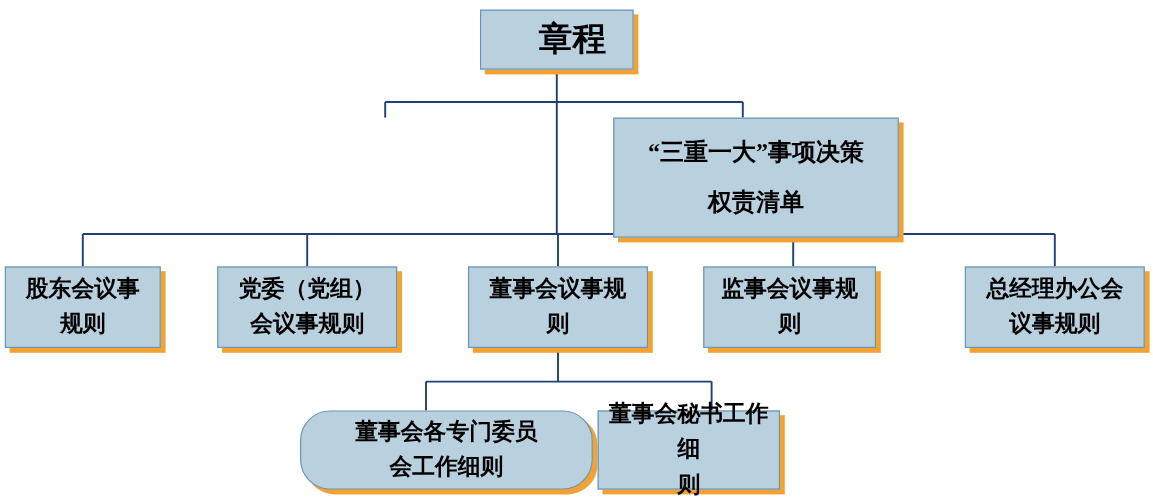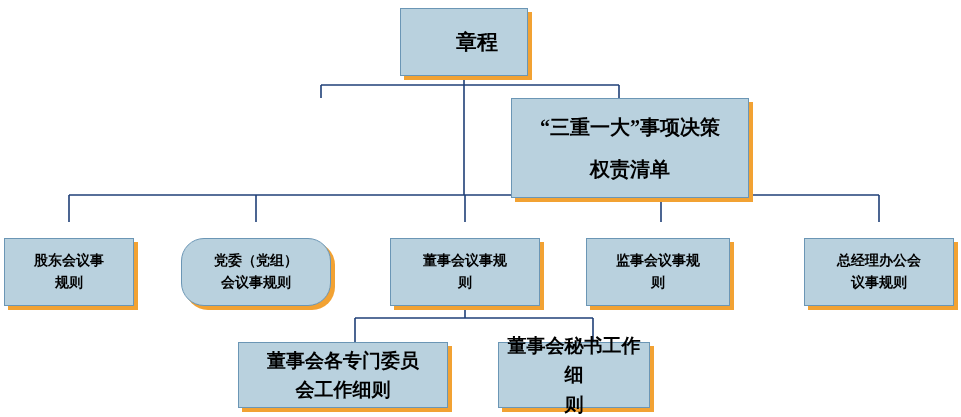--- a/index.html
+++ b/index.html
@@ -30,34 +30,34 @@
     color:var(--text);
     font-weight:bold;
     box-sizing:border-box;
   }
   .node .label{
     white-space:pre-line;
     display:block;
     width:100%;
   }
   
-  .n-charter{left:400px;top:8px;width:128px;height:68px;font-size:21px;padding-left:26px;}
+  .n-charter{left:400px;top:8px;width:128px;height:50px;font-size:28px;padding-left:26px;}
   
   .n-impl{left:202px;top:98px;width:238px;height:84px;font-size:20px;line-height:2.1;}
   .n-list{left:511px;top:98px;width:238px;height:100px;font-size:20px;line-height:2.1;}
   
-  .lvl3{top:222px;height:68px;font-size:14px;line-height:1.55;margin-top:16px;}
+  .lvl3{top:222px;height:68px;font-size:19px;line-height:1.55;}
   .n-shareholders{left:4px;width:130px;}
-  .n-party{left:181px;width:150px;border-radius:23px;}
+  .n-party{left:181px;width:150px;}
   .n-board{left:390px;width:150px;}
   .n-supervisors{left:586px;width:144px;}
   .n-gm{left:804px;width:150px;font-family:Liberation Serif, serif;}
   
   .lvl4{top:342px;height:66px;font-size:19px;line-height:1.55;}
-  .n-committees{left:238px;width:210px;}
+  .n-committees{left:250px;width:244px;border-radius:25px;}
   .n-secretary{left:498px;width:152px;}
   svg line{stroke:var(--line);stroke-width:1.6;}
 </style>
 </head>
 <body>
 
 <div class="stage">
 
   <svg class="connectors" viewBox="0 0 961 417" xmlns="http://www.w3.org/2000/svg" aria-hidden="true">
 

